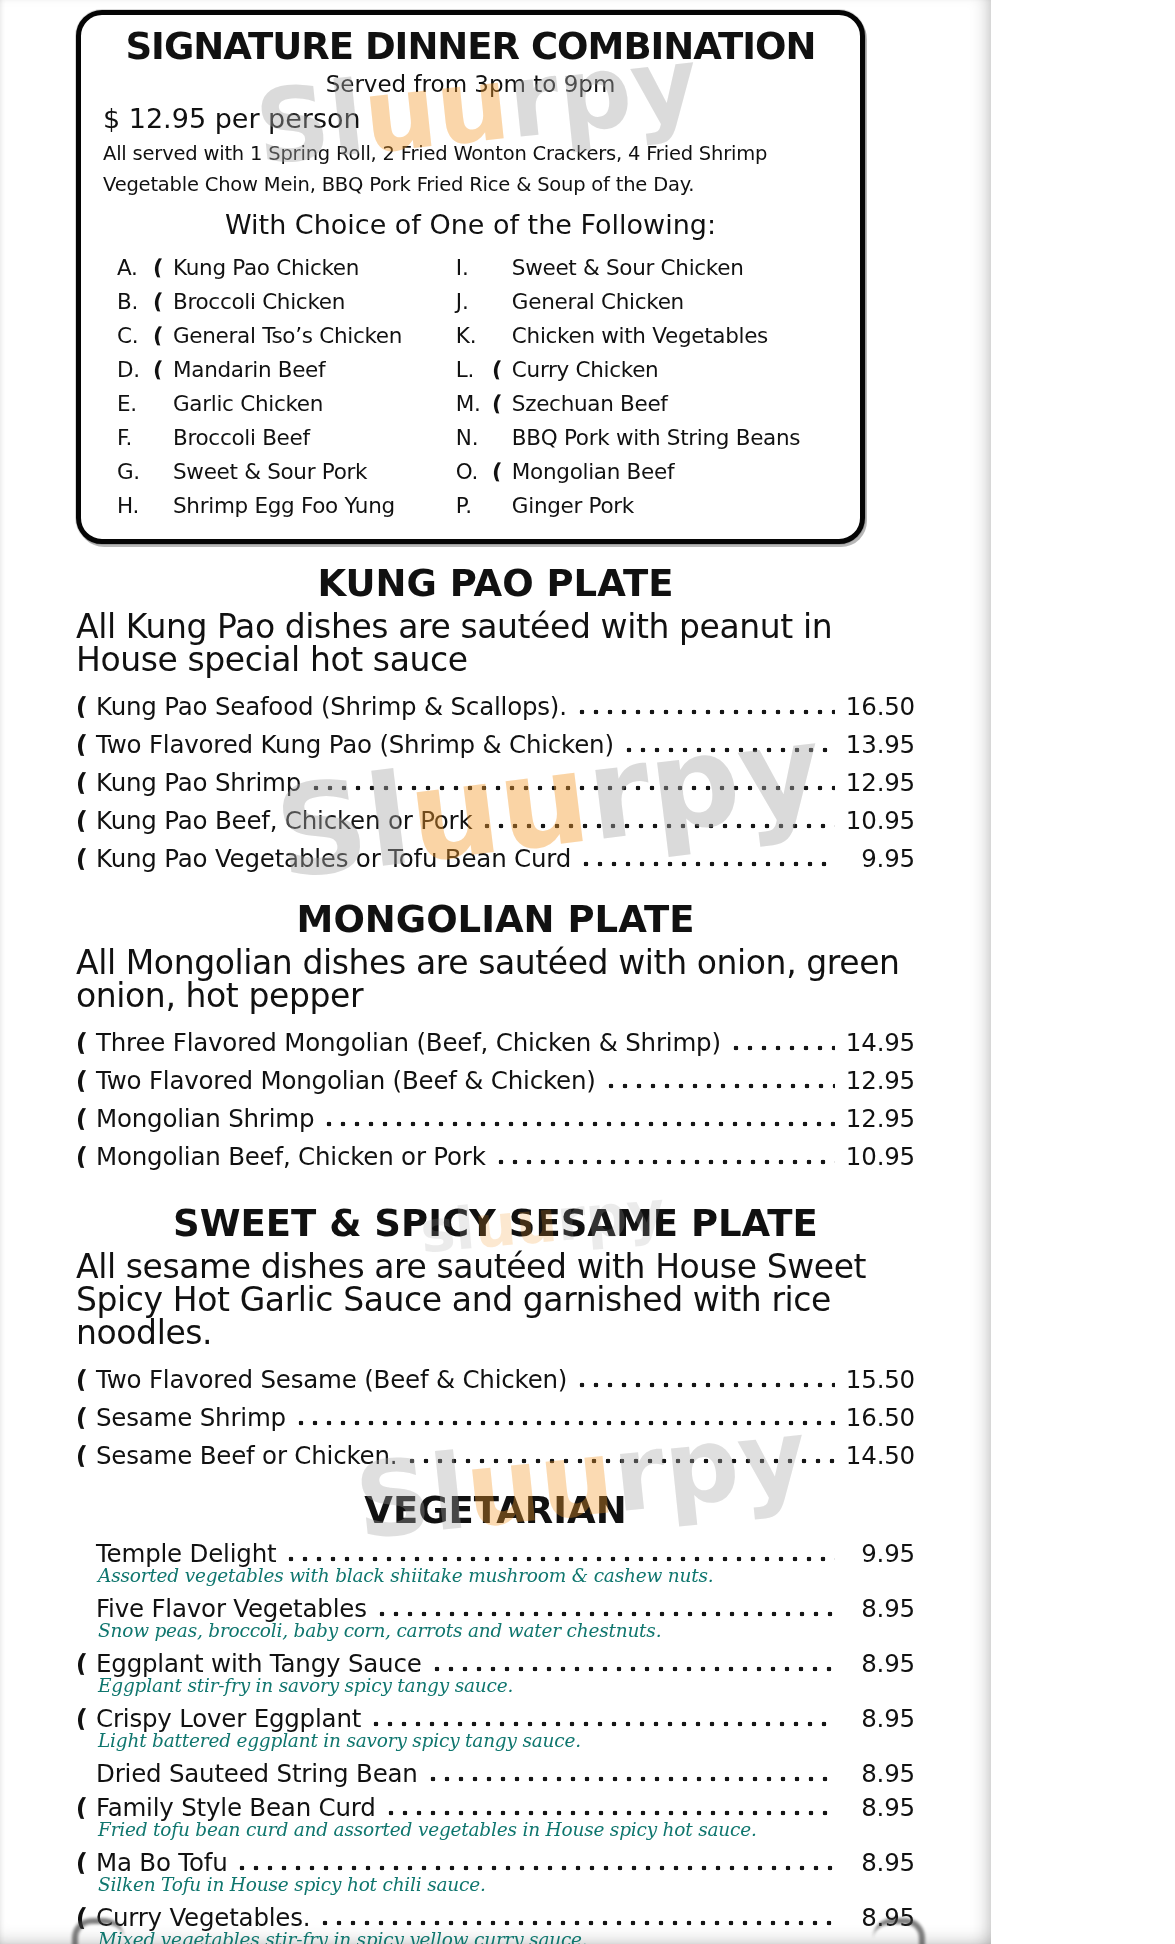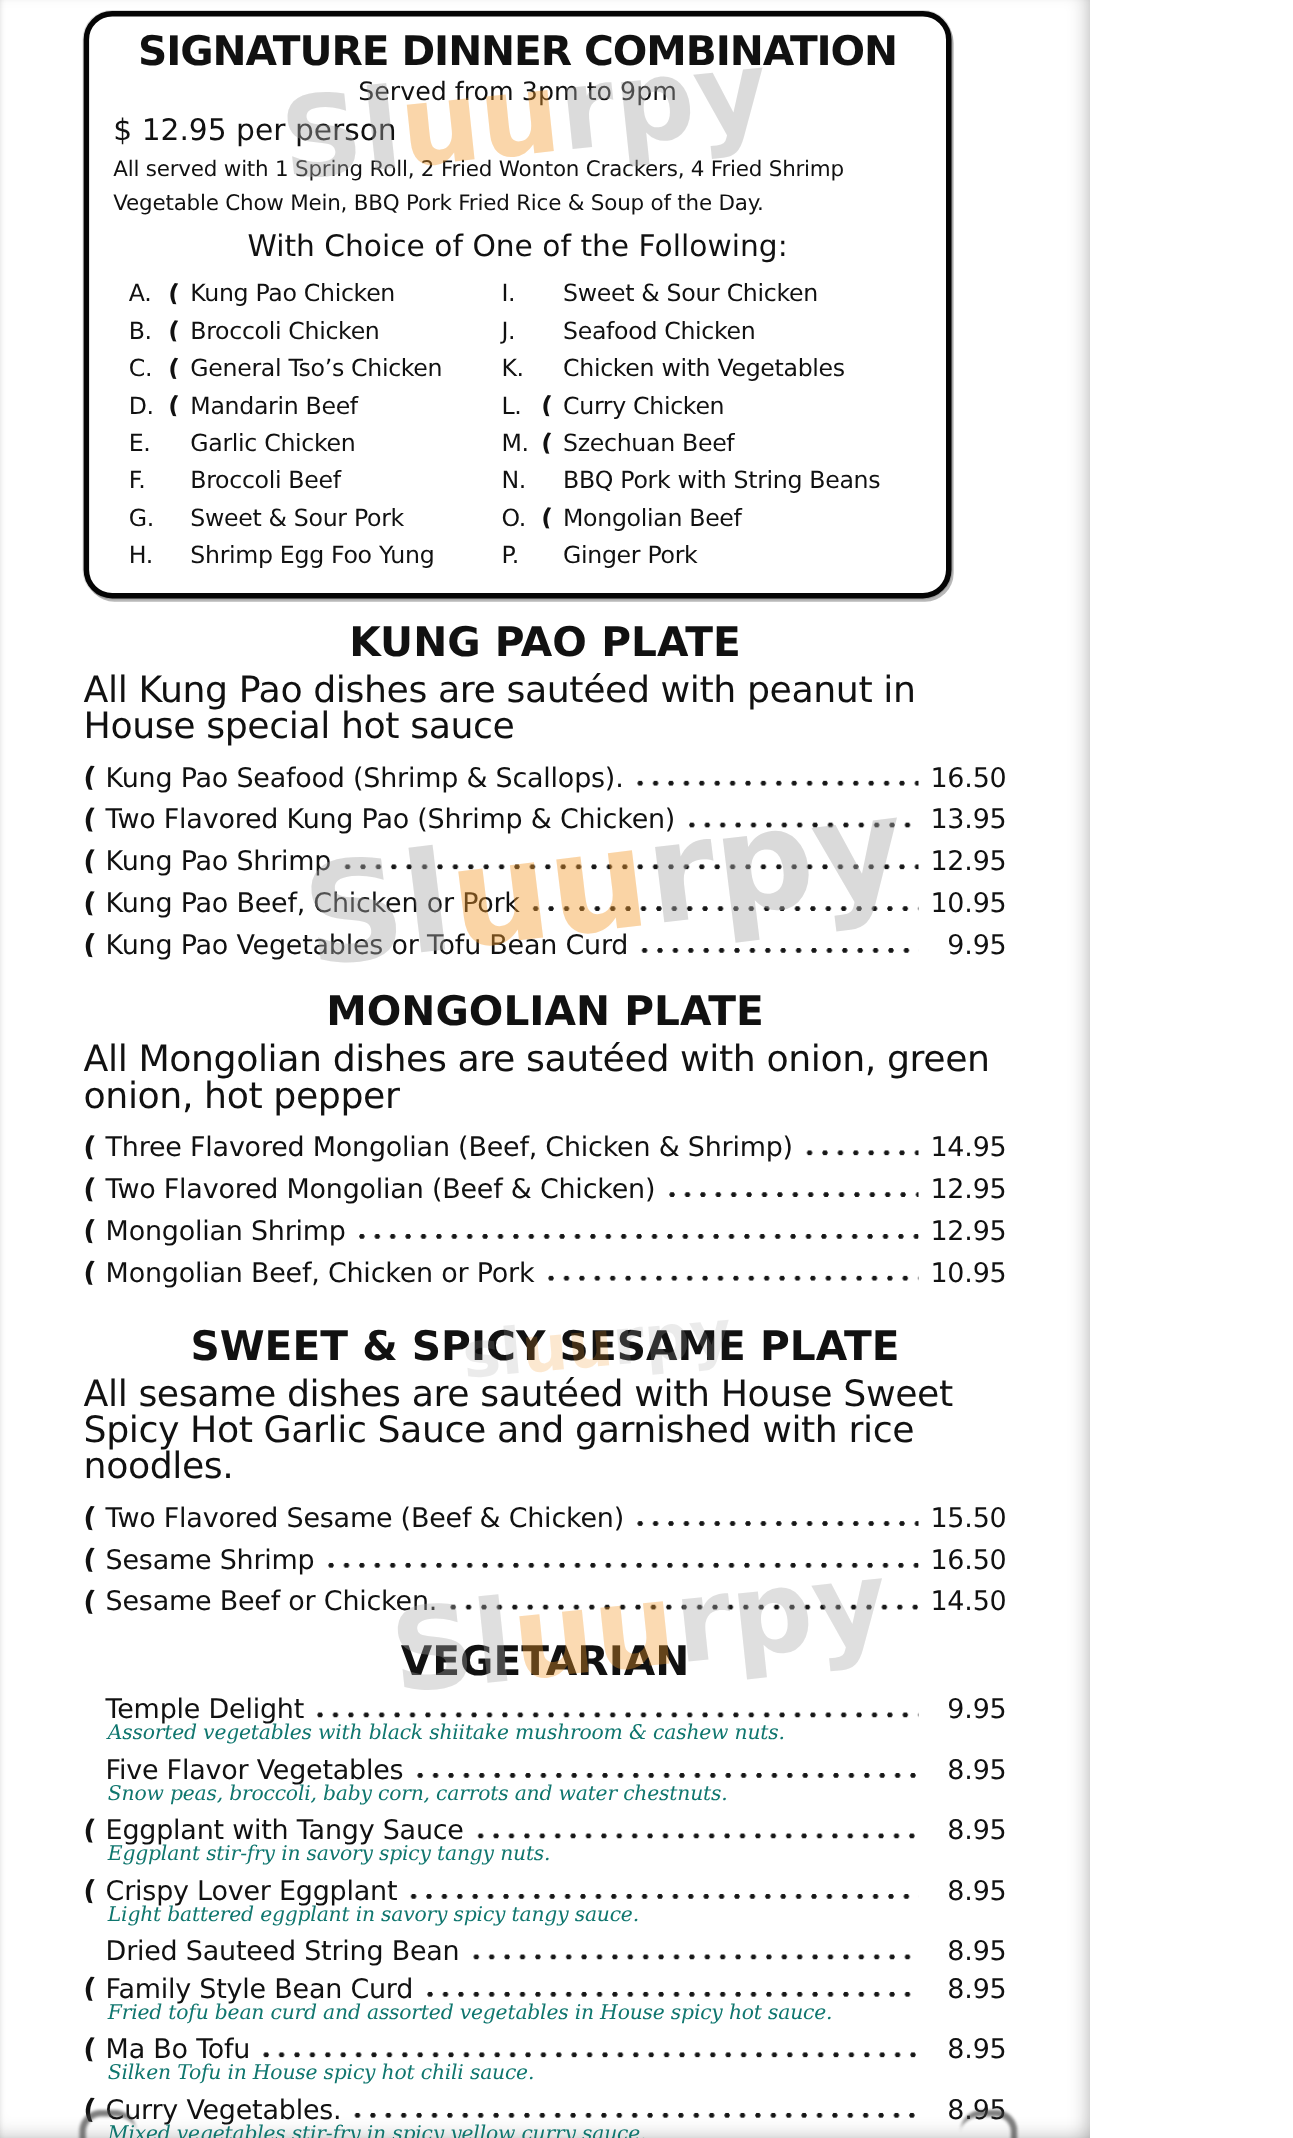--- a/index.html
+++ b/index.html
@@ -149,21 +149,21 @@
         <div class="options-col right">
   <div class="option-row">
     <span class="opt-letter">I.</span>
     <span class="chili"></span>
     <span class="opt-name">Sweet &amp; Sour Chicken</span>
   </div>
 
   <div class="option-row">
     <span class="opt-letter">J.</span>
     <span class="chili"></span>
-    <span class="opt-name">Seafood Chicken</span>
+    <span class="opt-name">General Chicken</span>
   </div>
 
   <div class="option-row">
     <span class="opt-letter">K.</span>
     <span class="chili"></span>
     <span class="opt-name">Chicken with Vegetables</span>
   </div>
 
   <div class="option-row">
     <span class="opt-letter">L.</span>
@@ -361,21 +361,21 @@
     <div class="item-desc">Snow peas, broccoli, baby corn, carrots and water chestnuts.</div>
   </div>
 
   <div class="menu-item">
     <div class="item-row">
       <span class="chili">(</span>
       <span class="item-name">Eggplant with Tangy Sauce</span>
       <span class="dots"></span>
       <span class="item-price">8.95</span>
     </div>
-    <div class="item-desc">Eggplant stir-fry in savory spicy tangy nuts.</div>
+    <div class="item-desc">Eggplant stir-fry in savory spicy tangy sauce.</div>
   </div>
 
   <div class="menu-item">
     <div class="item-row">
       <span class="chili">(</span>
       <span class="item-name">Crispy Lover Eggplant</span>
       <span class="dots"></span>
       <span class="item-price">8.95</span>
     </div>
     <div class="item-desc">Light battered eggplant in savory spicy tangy sauce.</div>

